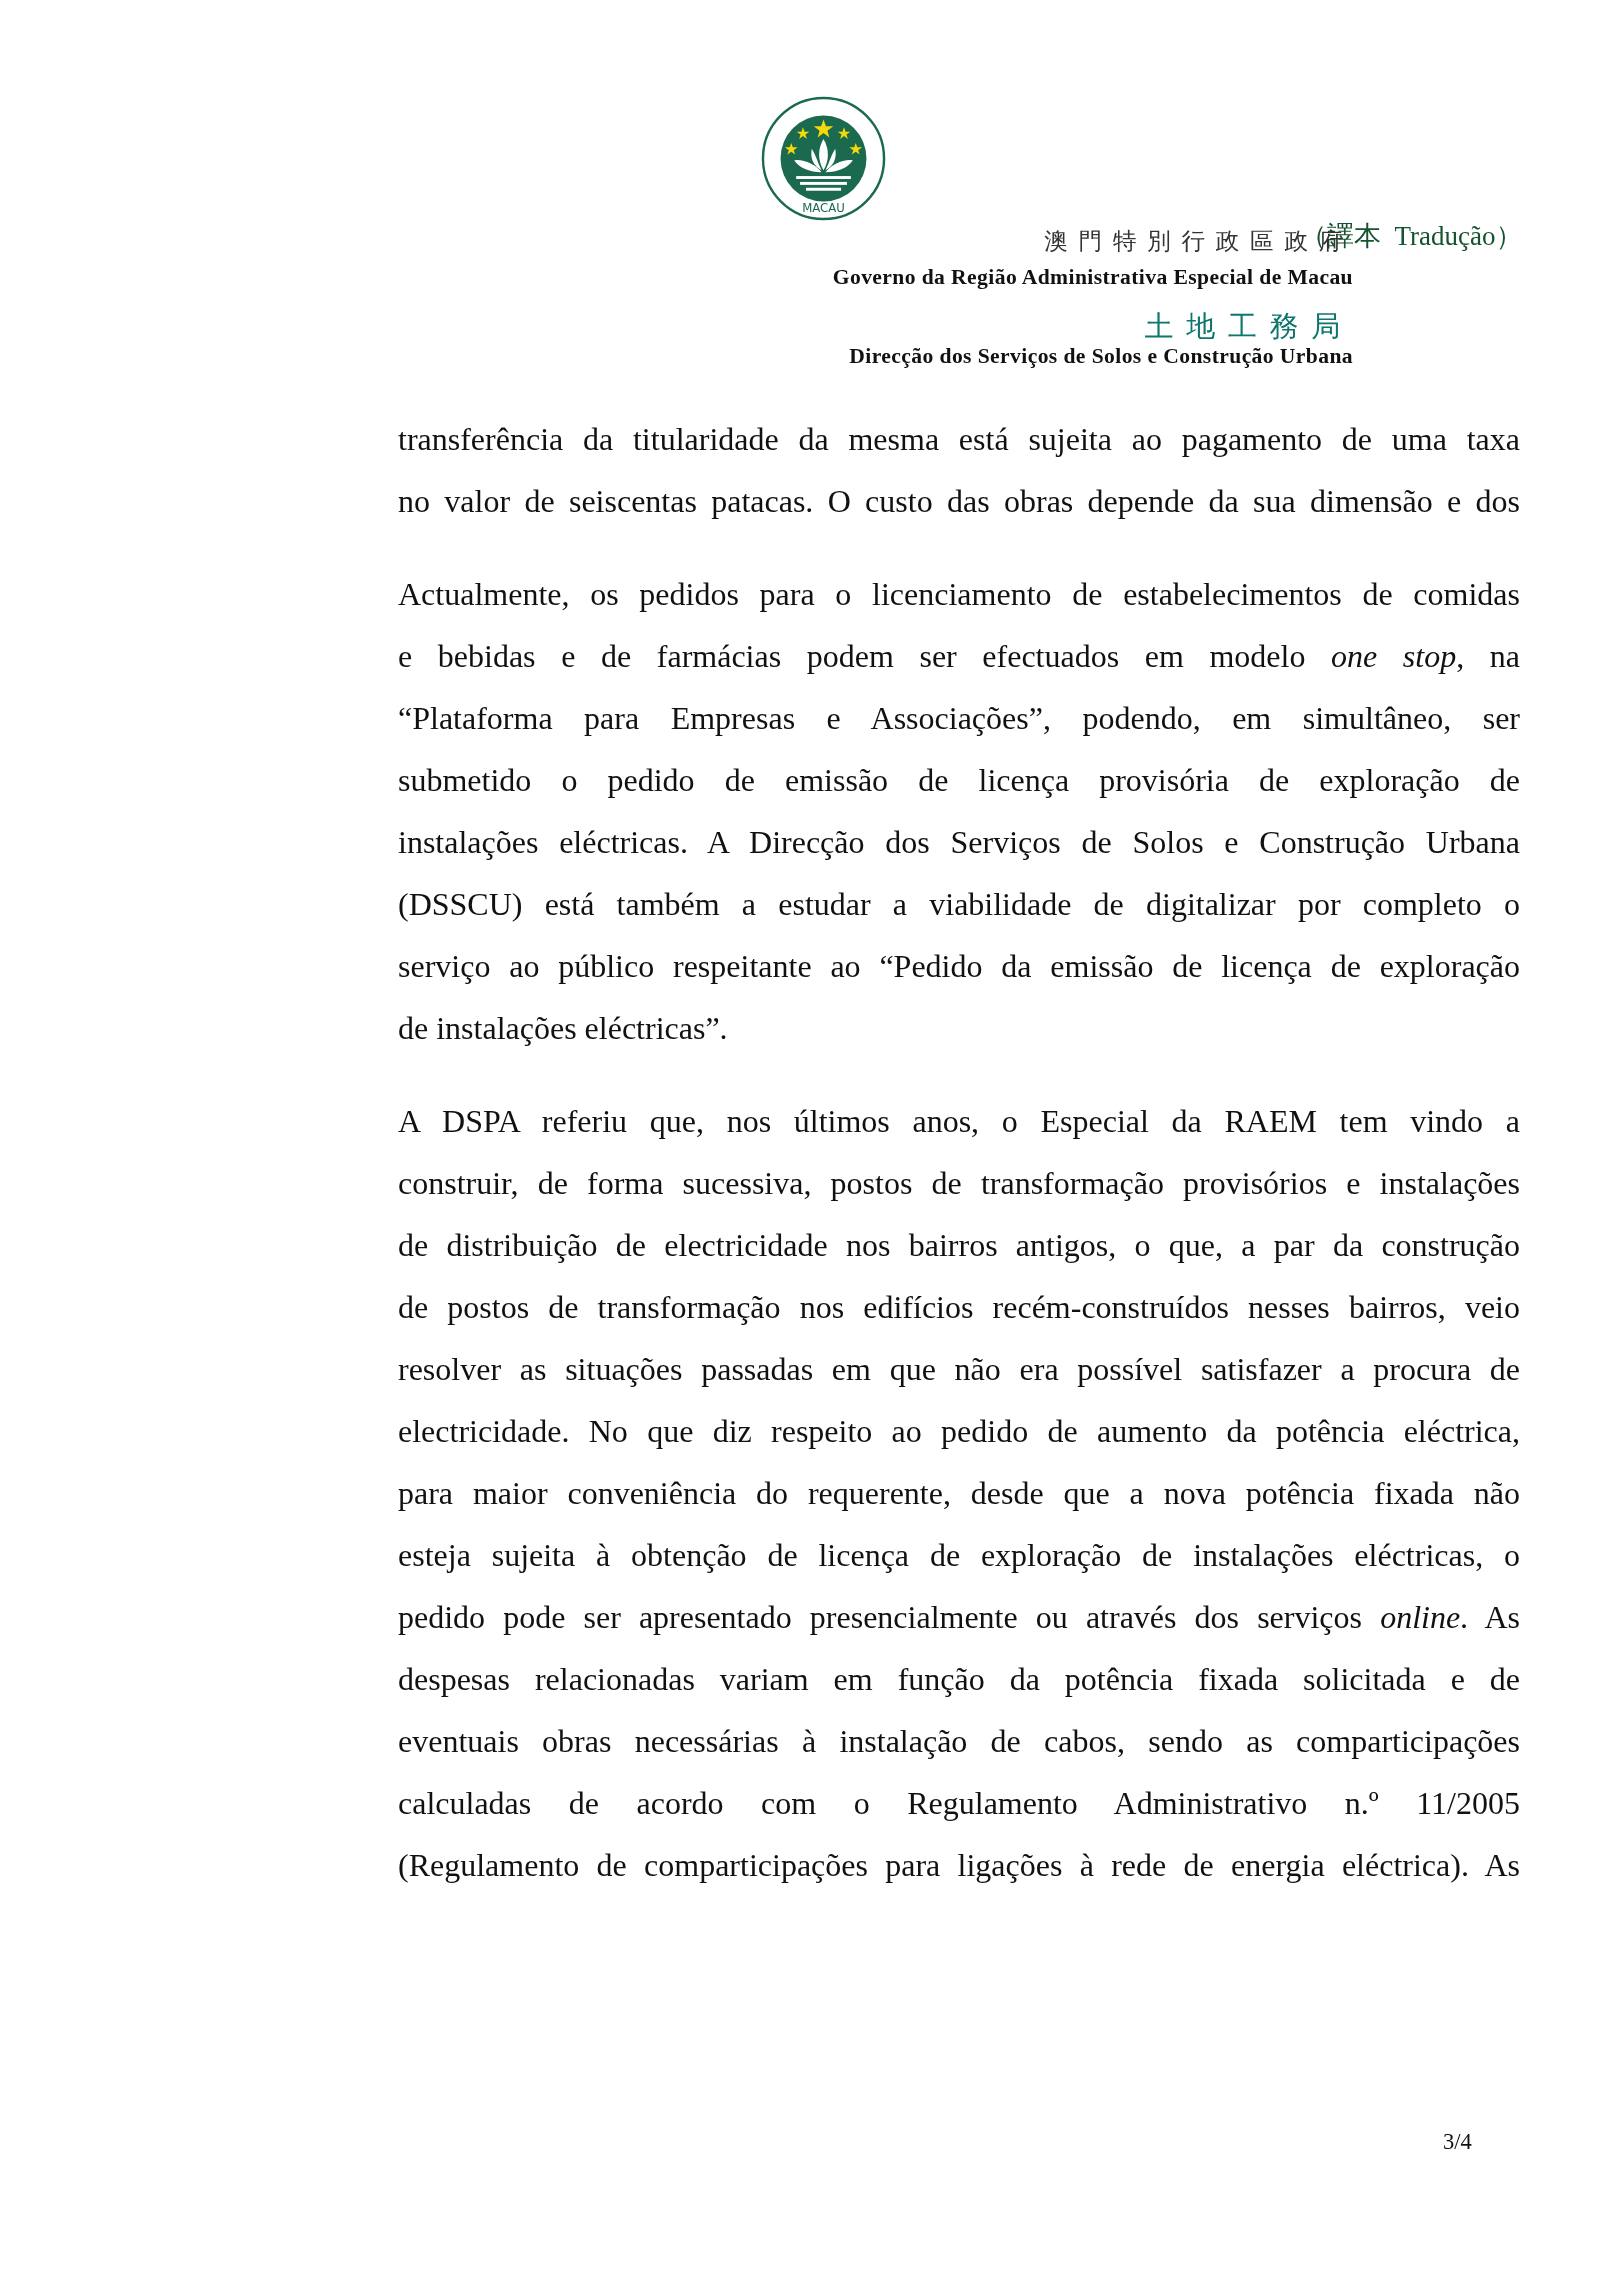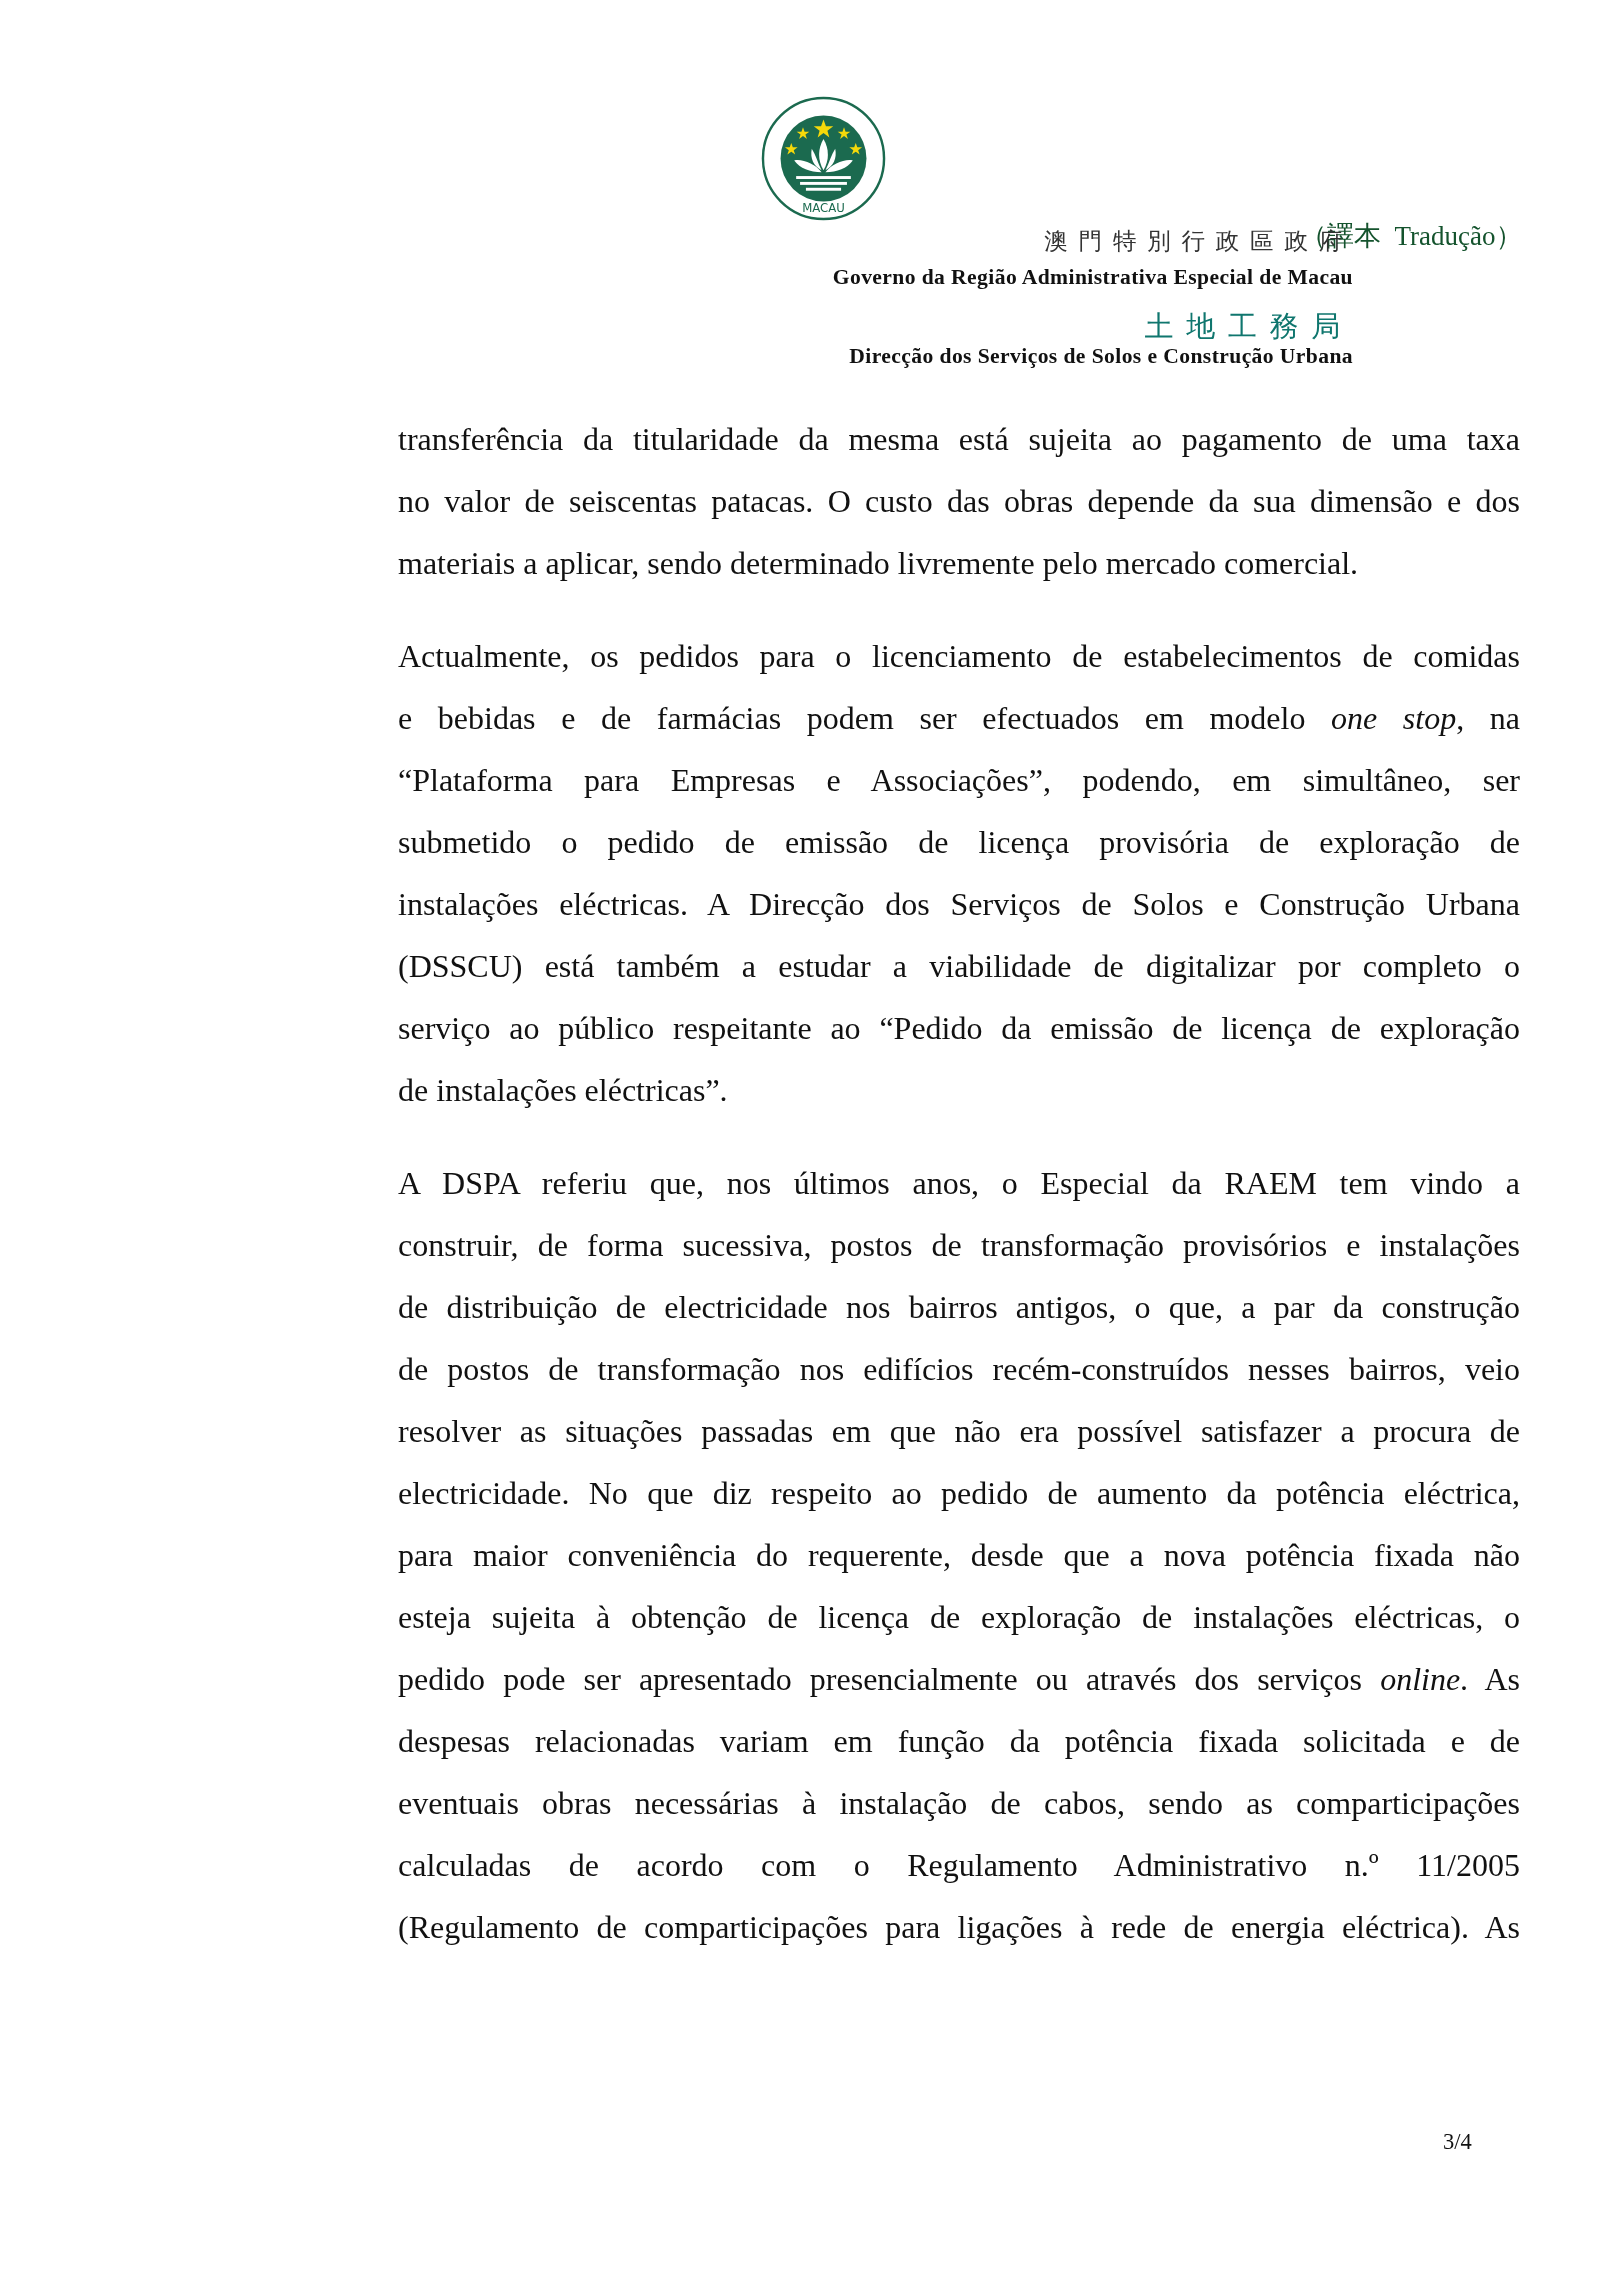--- a/index.html
+++ b/index.html
@@ -51,21 +51,20 @@
 
 <div class="hdr hdr-zh1">澳門特別行政區政府</div>
 <div class="hdr hdr-pt1">Governo da Região Administrativa Especial de Macau</div>
 <div class="hdr hdr-zh2">土地工務局</div>
 <div class="hdr hdr-pt2">Direcção dos Serviços de Solos e Construção Urbana</div>
 
 <div class="body" id="body">
     <div class="para">
       <span class="line"><span>transferência da titularidade da mesma está sujeita ao pagamento de uma taxa</span></span>
       <span class="line"><span>no valor de seiscentas patacas. O custo das obras depende da sua dimensão e dos</span></span>
-      <span class="line last"><span>materiais a aplicar, sendo determinado livremente pelo mercado comercial.</span></span>
     </div>
     <div class="para">
       <span class="line"><span>Actualmente, os pedidos para o licenciamento de estabelecimentos de comidas</span></span>
       <span class="line"><span>e bebidas e de farmácias podem ser efectuados em modelo </span><span class="it">one stop</span><span>, na</span></span>
       <span class="line"><span>“Plataforma para Empresas e Associações”, podendo, em simultâneo, ser</span></span>
       <span class="line"><span>submetido o pedido de emissão de licença provisória de exploração de</span></span>
       <span class="line"><span>instalações eléctricas. A Direcção dos Serviços de Solos e Construção Urbana</span></span>
       <span class="line"><span>(DSSCU) está também a estudar a viabilidade de digitalizar por completo o</span></span>
       <span class="line"><span>serviço ao público respeitante ao “Pedido da emissão de licença de exploração</span></span>
       <span class="line last"><span>de instalações eléctricas”.</span></span>

